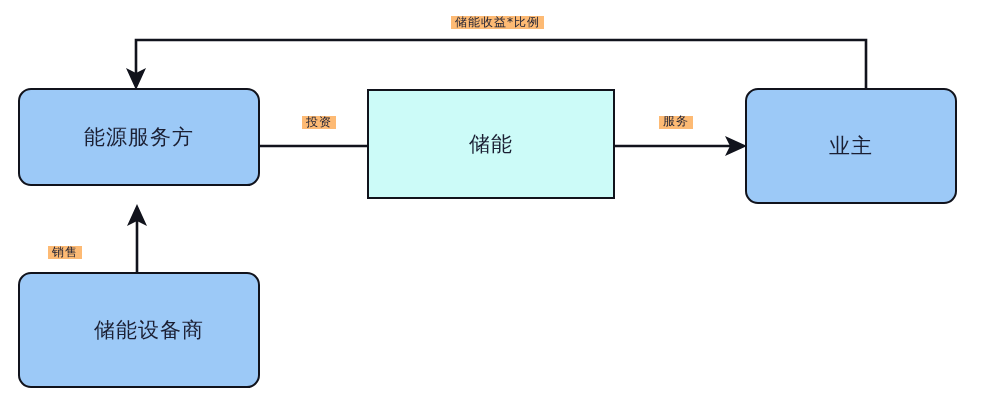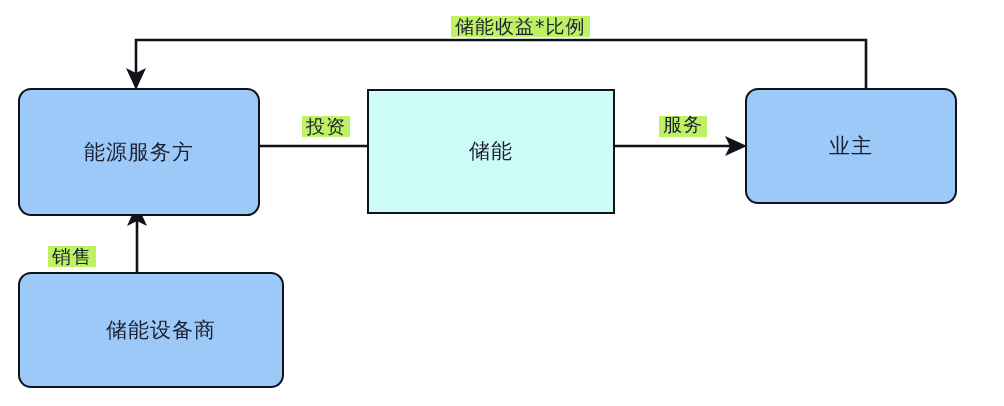--- a/index.html
+++ b/index.html
@@ -33,42 +33,42 @@
     border-radius: 13px;
   }
   .node-label {
     display: block;
     white-space: nowrap;
   }
   #node-energy-service {
     left: 18px;
     top: 88px;
     width: 242px;
-    height: 128px;
+    height: 98px;
     background: #9cc9f7;
   }
   #node-storage {
     left: 367px;
     top: 89px;
     width: 248px;
-    height: 125px;
+    height: 110px;
     background: #ccfbf8;
     border-radius: 0;
   }
   #node-owner {
     left: 745px;
     top: 88px;
     width: 212px;
     height: 116px;
     background: #9cc9f7;
   }
   #node-equipment-vendor {
     left: 18px;
     top: 272px;
-    width: 266px;
+    width: 242px;
     height: 116px;
     background: #9cc9f7;
     padding-left: 20px;
   }
   svg#edges {
     position: absolute;
     left: 0;
     top: 0;
     width: 1004px;
     height: 406px;
@@ -79,24 +79,24 @@
     stroke: #11131c;
     stroke-width: 2.6;
   }
   .edge-head {
     fill: #11131c;
     stroke: none;
   }
   .edge-label {
     position: absolute;
     color: #1b1f33;
-    font-size: 19px;
+    font-size: 12px;
     letter-spacing: 1px;
     white-space: nowrap;
-    background: #bef264;
+    background: #fdba74;
     padding: 0 4px;
     line-height: 1.1;
   }
   #label-revenue-share {
     left: 451px;
     top: 16px;
   }
   #label-investment {
     left: 282px;
     top: 116px;

